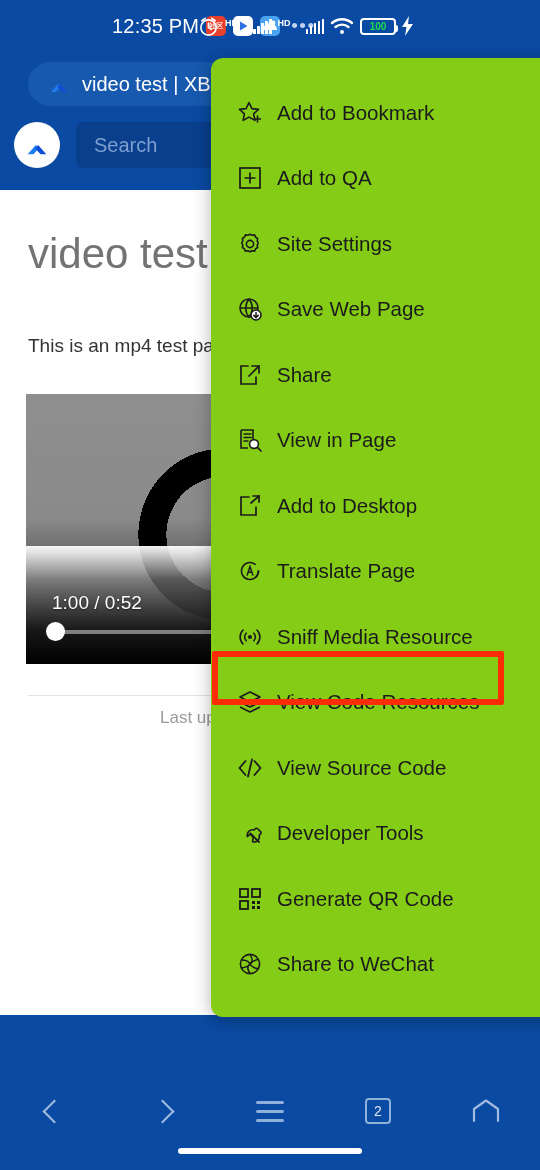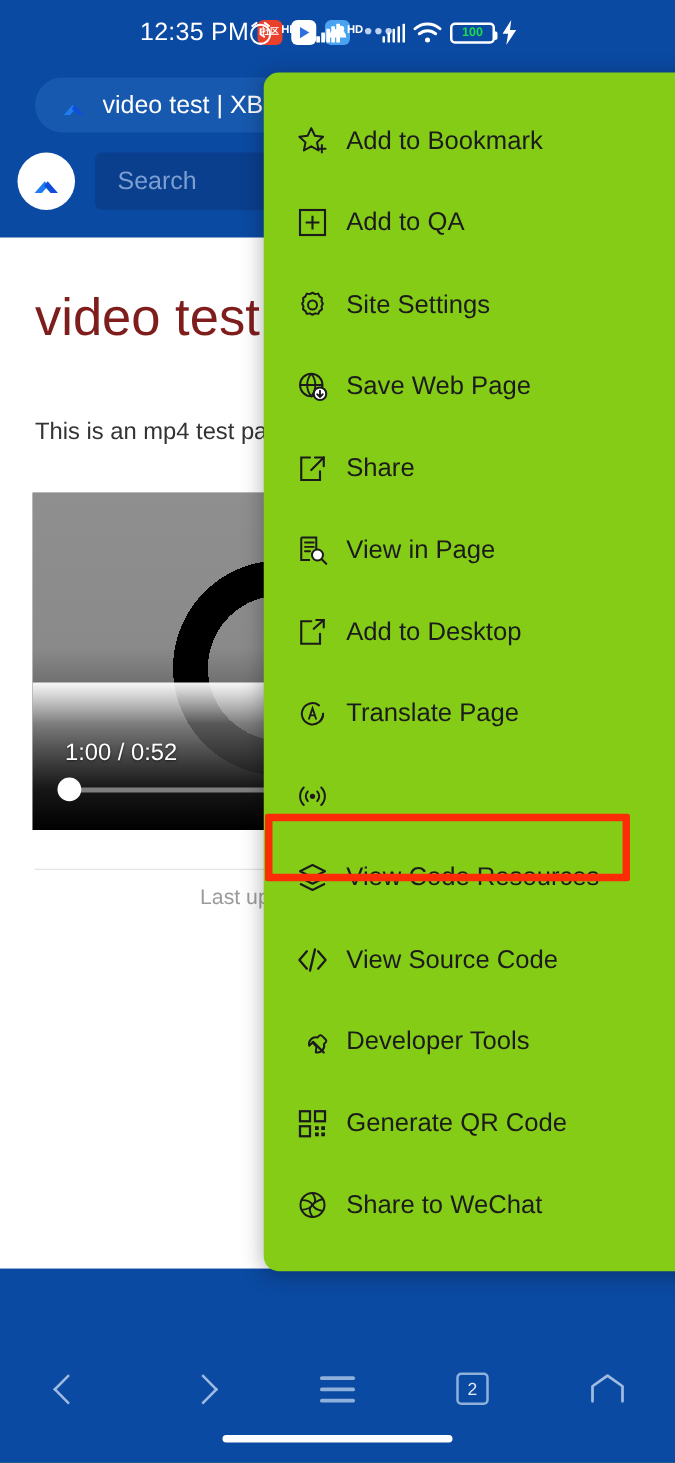--- a/index.html
+++ b/index.html
@@ -49,21 +49,21 @@
                  display:flex; align-items:center; justify-content:center; flex:0 0 auto; }
   .searchbox{ margin-left:16px; height:46px; border-radius:6px; background:#0a3f8d;
               flex:1 1 auto; display:flex; align-items:center; padding:0 18px; }
   .searchbox span{ color:#7c9fd2; font-size:20px; }
   .hamburger{ width:52px; display:flex; flex-direction:column; justify-content:center;
               align-items:center; gap:7px; flex:0 0 auto; margin-right:6px; }
   .hamburger i{ display:block; width:28px; height:3px; background:#c9d8ee; border-radius:2px; }
 
   
   .page{ position:absolute; left:0; top:190px; width:540px; height:825px; background:#fff; overflow:hidden; }
-  .page-h1{ position:absolute; left:28px; top:40px; font-size:42px; color:#7f1d1d; font-weight:400;
+  .page-h1{ position:absolute; left:28px; top:40px; font-size:42px; color:#737373; font-weight:400;
             white-space:nowrap; }
   .page-p{ position:absolute; left:28px; top:145px; font-size:19px; color:#333; white-space:nowrap; }
   .video{ position:absolute; left:26px; top:204px; width:320px; height:270px;
           background:#8d8d8d; overflow:hidden; }
   .vid-poster{ position:absolute; inset:0;
      background:
        radial-gradient(circle at 62% 52%, rgba(0,0,0,0) 0 58px, #000 58px 86px, rgba(0,0,0,0) 86px),
        linear-gradient(180deg,#8f8f8f 0%, #8a8a8a 46%, #4a4a4a 72%, #151515 100%);
   }
   .vid-shade{ position:absolute; left:0; right:0; bottom:0; height:118px;
@@ -318,20 +318,21 @@
     </div>
 
     <div class="mi hl">
       <div class="ico">
         <svg width="26" height="26" viewBox="0 0 26 26">
             <circle cx="13" cy="13" r="2.1" fill="#1b1b1b"></circle>
             <path d="M9.2 9.2 a5.4 5.4 0 0 0 0 7.6 M16.8 9.2 a5.4 5.4 0 0 1 0 7.6" fill="none" stroke="#1b1b1b" stroke-width="1.6" stroke-linecap="round"></path>
             <path d="M6 6 a9.9 9.9 0 0 0 0 14 M20 6 a9.9 9.9 0 0 1 0 14" fill="none" stroke="#1b1b1b" stroke-width="1.6" stroke-linecap="round"></path>
           </svg>
       </div>
+      <div class="lbl">Sniff Media Resource</div>
     </div>
 
     <div class="mi">
       <div class="ico">
         <svg width="26" height="26" viewBox="0 0 26 26">
             <path d="M13 3 L23 8 L13 13 L3 8 z" fill="none" stroke="#1b1b1b" stroke-width="1.6" stroke-linejoin="round"></path>
             <path d="M3 13 L13 18 L23 13" fill="none" stroke="#1b1b1b" stroke-width="1.6" stroke-linejoin="round"></path>
             <path d="M3 18 L13 23 L23 18" fill="none" stroke="#1b1b1b" stroke-width="1.6" stroke-linejoin="round"></path>
           </svg>
       </div>

